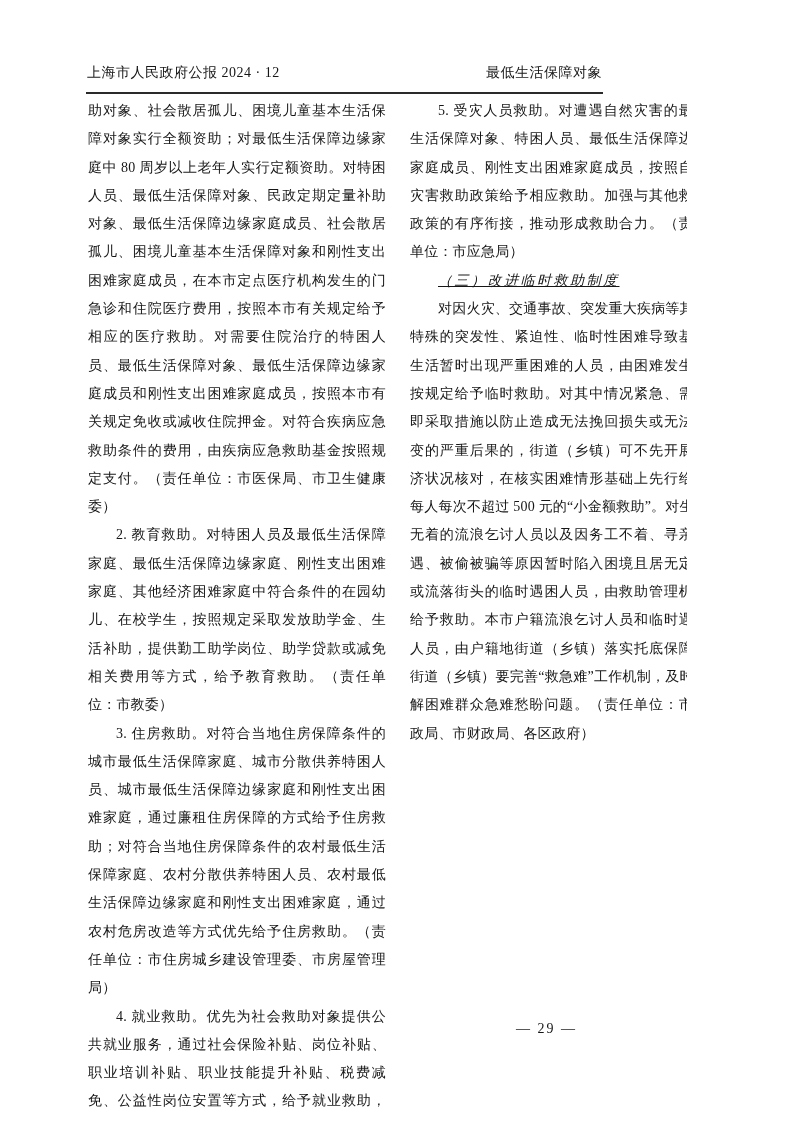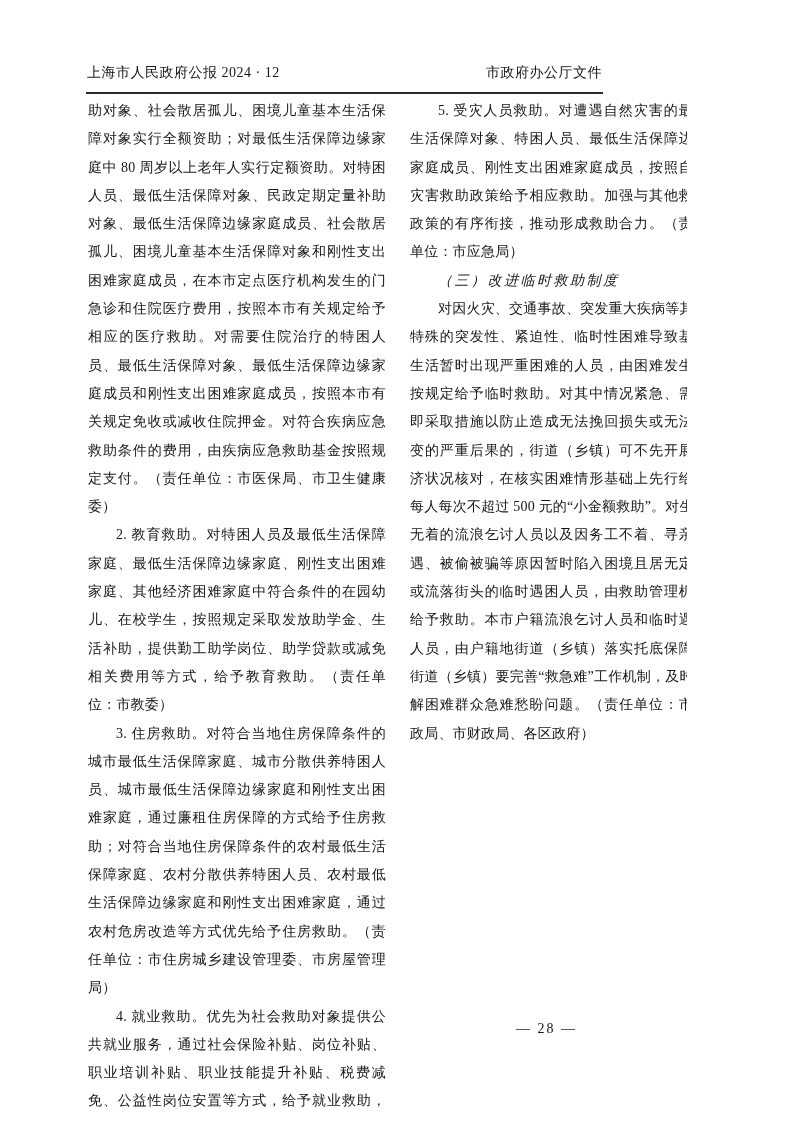--- a/index.html
+++ b/index.html
@@ -43,50 +43,51 @@
     letter-spacing: 0.2px;
   }
   .col-left  { left: 88px; }
   .col-right { left: 410px; }
   .col p { margin: 0; padding: 0; text-indent: 2em; }
   .col p.cont { text-indent: 0; }
   .col p.section-heading {
     font-style: italic;
     letter-spacing: 2.5px;
     text-align: left;
+    text-decoration: underline;
   }
   .page-footer {
     position: absolute;
     top: 1021px;
     right: 110px;
     font-size: 14px;
     letter-spacing: 2px;
     white-space: nowrap;
   }
 </style>
 </head>
 <body>
 
 <div class="page">
 
   <div class="page-header">
     <span>上海市人民政府公报 2024 · 12</span>
-    <span>市政府办公厅文件</span>
+    <span>最低生活保障对象</span>
   </div>
 
   <div class="header-rule"></div>
 
   <div class="col col-left">
     <p class="cont">助对象、社会散居孤儿、困境儿童基本生活保障对象实行全额资助；对最低生活保障边缘家庭中 80 周岁以上老年人实行定额资助。对特困人员、最低生活保障对象、民政定期定量补助对象、最低生活保障边缘家庭成员、社会散居孤儿、困境儿童基本生活保障对象和刚性支出困难家庭成员，在本市定点医疗机构发生的门急诊和住院医疗费用，按照本市有关规定给予相应的医疗救助。对需要住院治疗的特困人员、最低生活保障对象、最低生活保障边缘家庭成员和刚性支出困难家庭成员，按照本市有关规定免收或减收住院押金。对符合疾病应急救助条件的费用，由疾病应急救助基金按照规定支付。（责任单位：市医保局、市卫生健康委）</p>
     <p>2. 教育救助。对特困人员及最低生活保障家庭、最低生活保障边缘家庭、刚性支出困难家庭、其他经济困难家庭中符合条件的在园幼儿、在校学生，按照规定采取发放助学金、生活补助，提供勤工助学岗位、助学贷款或减免相关费用等方式，给予教育救助。（责任单位：市教委）</p>
     <p>3. 住房救助。对符合当地住房保障条件的城市最低生活保障家庭、城市分散供养特困人员、城市最低生活保障边缘家庭和刚性支出困难家庭，通过廉租住房保障的方式给予住房救助；对符合当地住房保障条件的农村最低生活保障家庭、农村分散供养特困人员、农村最低生活保障边缘家庭和刚性支出困难家庭，通过农村危房改造等方式优先给予住房救助。（责任单位：市住房城乡建设管理委、市房屋管理局）</p>
     <p>4. 就业救助。优先为社会救助对象提供公共就业服务，通过社会保险补贴、岗位补贴、职业培训补贴、职业技能提升补贴、税费减免、公益性岗位安置等方式，给予就业救助，确保零就</p>
   </div>
 
   <div class="col col-right">
     <p>5. 受灾人员救助。对遭遇自然灾害的最低生活保障对象、特困人员、最低生活保障边缘家庭成员、刚性支出困难家庭成员，按照自然灾害救助政策给予相应救助。加强与其他救助政策的有序衔接，推动形成救助合力。（责任单位：市应急局）</p>
     <p class="section-heading">（三）改进临时救助制度</p>
     <p>对因火灾、交通事故、突发重大疾病等其他特殊的突发性、紧迫性、临时性困难导致基本生活暂时出现严重困难的人员，由困难发生地按规定给予临时救助。对其中情况紧急、需立即采取措施以防止造成无法挽回损失或无法改变的严重后果的，街道（乡镇）可不先开展经济状况核对，在核实困难情形基础上先行给予每人每次不超过 500 元的“小金额救助”。对生活无着的流浪乞讨人员以及因务工不着、寻亲不遇、被偷被骗等原因暂时陷入困境且居无定所或流落街头的临时遇困人员，由救助管理机构给予救助。本市户籍流浪乞讨人员和临时遇困人员，由户籍地街道（乡镇）落实托底保障。街道（乡镇）要完善“救急难”工作机制，及时化解困难群众急难愁盼问题。（责任单位：市民政局、市财政局、各区政府）</p>
   </div>
 
-  <div class="page-footer">— 28 —</div>
+  <div class="page-footer">— 29 —</div>
 
 </div>
 
 </body></html>

